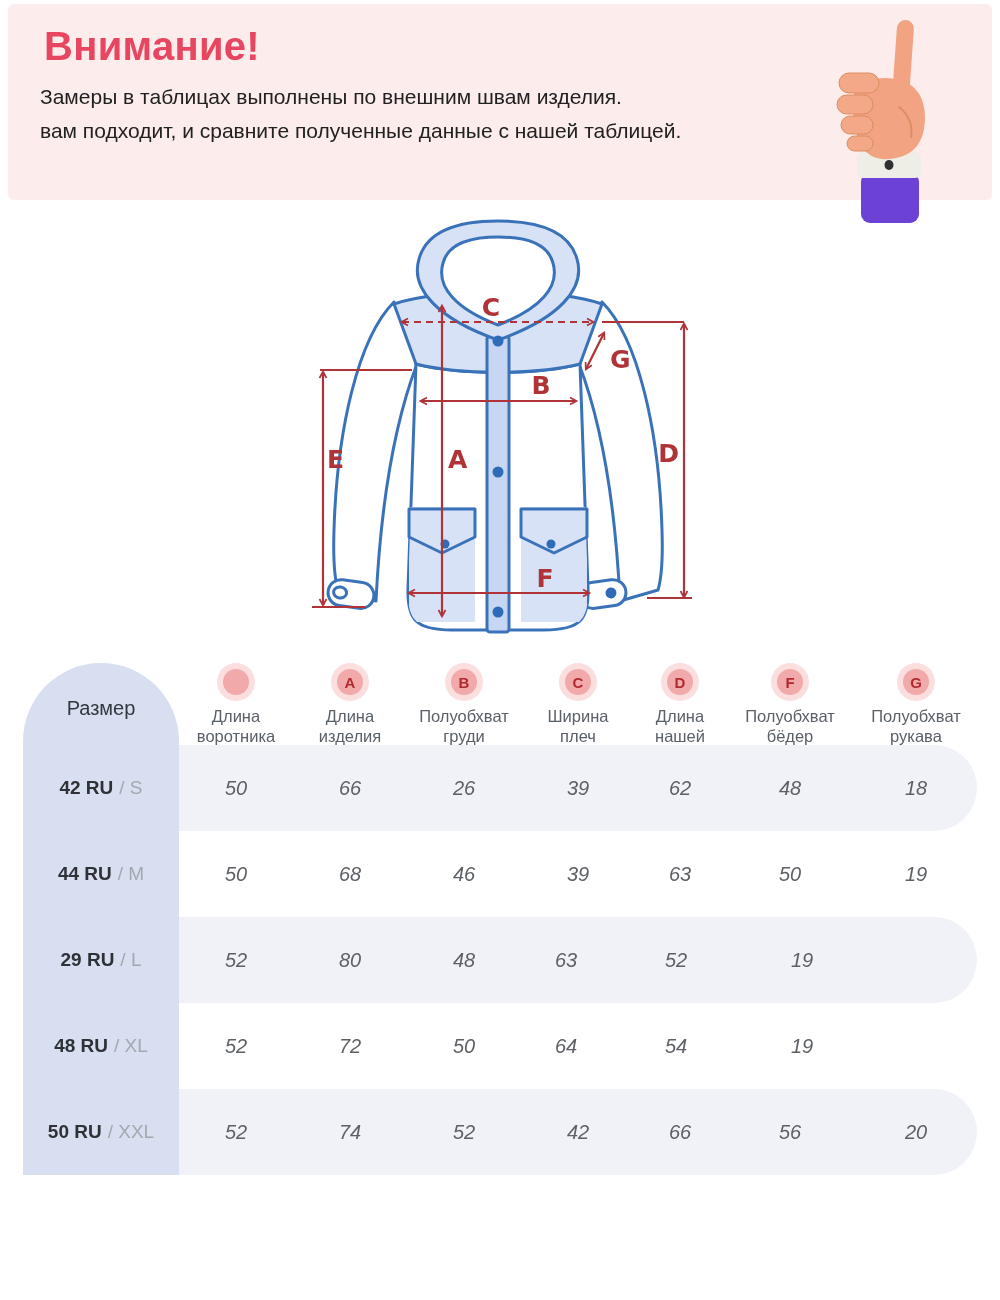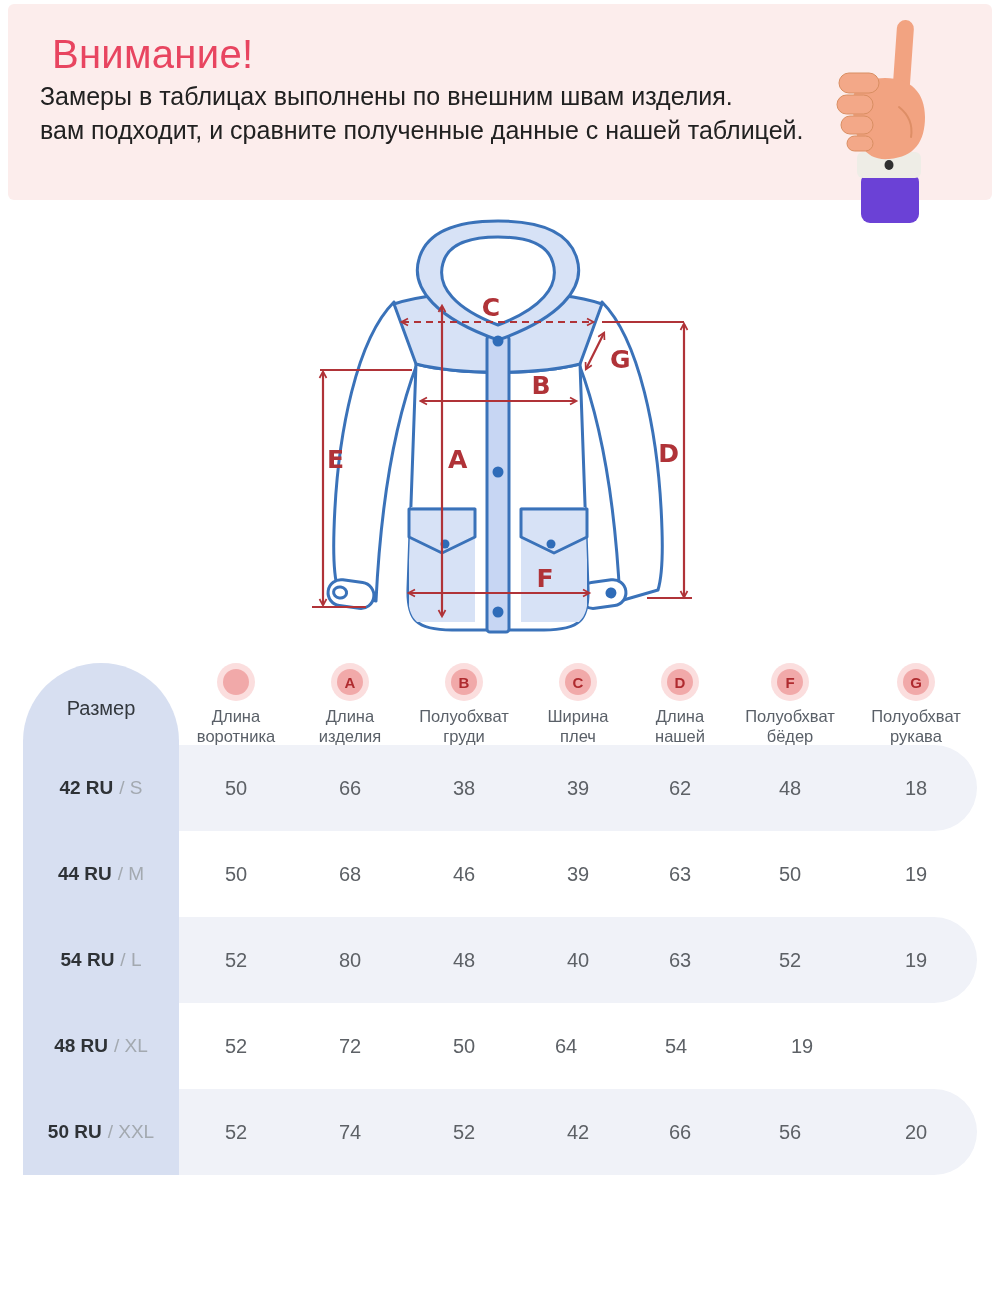--- a/index.html
+++ b/index.html
@@ -4,23 +4,23 @@
 <style>
   html,body{margin:0;padding:0;}
   body{
     width:1000px;height:1300px;position:relative;overflow:hidden;
     background:#ffffff;
     font-family:"Liberation Sans","DejaVu Sans",sans-serif;
   }
   
   .banner{position:absolute;left:8px;top:4px;width:984px;height:196px;
     background:#fcedec;border-radius:6px;}
-  .banner-title{margin:12px;position:absolute;left:32px;top:16px;
-    font-size:40px;font-weight:normal;color:#e84560;letter-spacing:.3px;}
-  .banner-lines{position:absolute;left:32px;top:76px;font-size:25px;
+  .banner-title{margin:4px;position:absolute;left:32px;top:16px;
+    font-size:40px;font-weight:bold;color:#e84560;letter-spacing:.3px;}
+  .banner-lines{position:absolute;left:32px;top:76px;font-size:21px;
     line-height:33.5px;color:#212121;}
   .banner-lines p{margin:0;}
   .hand{position:absolute;left:835px;top:15px;width:110px;height:210px;}
   
   .diagram{position:absolute;left:280px;top:200px;width:440px;height:450px;}
   .mlabel{font-family:"DejaVu Sans","Liberation Sans",sans-serif;
     font-weight:bold;font-size:25px;fill:#b03338;}
   
   .size-table{position:absolute;left:23px;top:655px;width:954px;}
   .t-head{display:flex;height:90px;}
@@ -42,21 +42,21 @@
   .c0{width:114px}.c1{width:114px}.c2{width:114px}.c3{width:114px}
   .c4{width:90px}.c5{width:130px}.c6{width:122px}
   .t-row{display:flex;height:86px;}
   .label-cell{width:156px;flex:none;background:#d7dff1;
     display:flex;align-items:center;justify-content:center;font-size:19px;}
   .sz{font-weight:bold;color:#2e3236;}
   .intl{color:#a3a9b0;margin-left:6px;}
   .vals{display:flex;flex:1;}
   .t-row.shade .vals{background:#f0f2f8;border-radius:0 43px 43px 0;}
   .val{display:flex;align-items:center;justify-content:center;
-    font-size:20px;color:#5d6166;flex:none;}
+    font-size:20px;color:#5d6166;flex:none;font-style:italic;}
 </style>
 </head>
 <body>
 
 <section class="banner">
   <h1 class="banner-title">Внимание!</h1>
   <div class="banner-lines">
     <p>Замеры в таблицах выполнены по внешним швам изделия.</p>
     <p>вам подходит, и сравните полученные данные с нашей таблицей.</p>
   </div>
@@ -195,21 +195,21 @@
   </div>
 
   <div class="t-row shade">
     <div class="label-cell">
       <span class="sz">42 RU</span>
       <span class="intl">/ S</span>
     </div>
     <div class="vals">
       <div class="val c0">50</div>
       <div class="val c1">66</div>
-      <div class="val c2">38</div>
+      <div class="val c2">26</div>
       <div class="val c3">39</div>
       <div class="val c4">62</div>
       <div class="val c5">48</div>
       <div class="val c6">18</div>
     </div>
   </div>
 
   <div class="t-row">
     <div class="label-cell">
       <span class="sz">44 RU</span>
@@ -221,28 +221,27 @@
       <div class="val c2">46</div>
       <div class="val c3">39</div>
       <div class="val c4">63</div>
       <div class="val c5">50</div>
       <div class="val c6">19</div>
     </div>
   </div>
 
   <div class="t-row shade">
     <div class="label-cell">
-      <span class="sz">54 RU</span>
+      <span class="sz">29 RU</span>
       <span class="intl">/ L</span>
     </div>
     <div class="vals">
       <div class="val c0">52</div>
       <div class="val c1">80</div>
       <div class="val c2">48</div>
-      <div class="val c3">40</div>
       <div class="val c4">63</div>
       <div class="val c5">52</div>
       <div class="val c6">19</div>
     </div>
   </div>
 
   <div class="t-row">
     <div class="label-cell">
       <span class="sz">48 RU</span>
       <span class="intl">/ XL</span>

